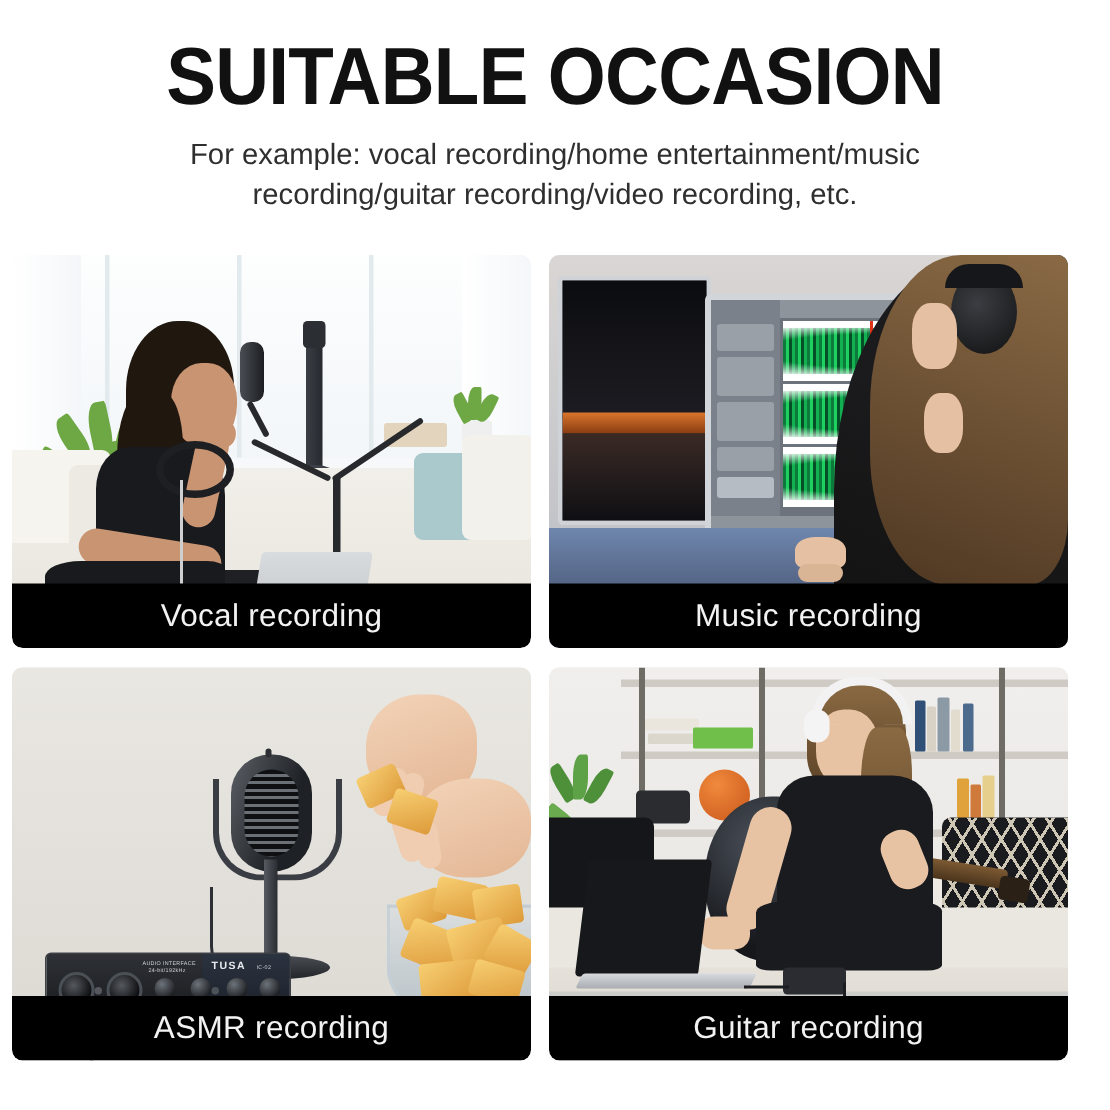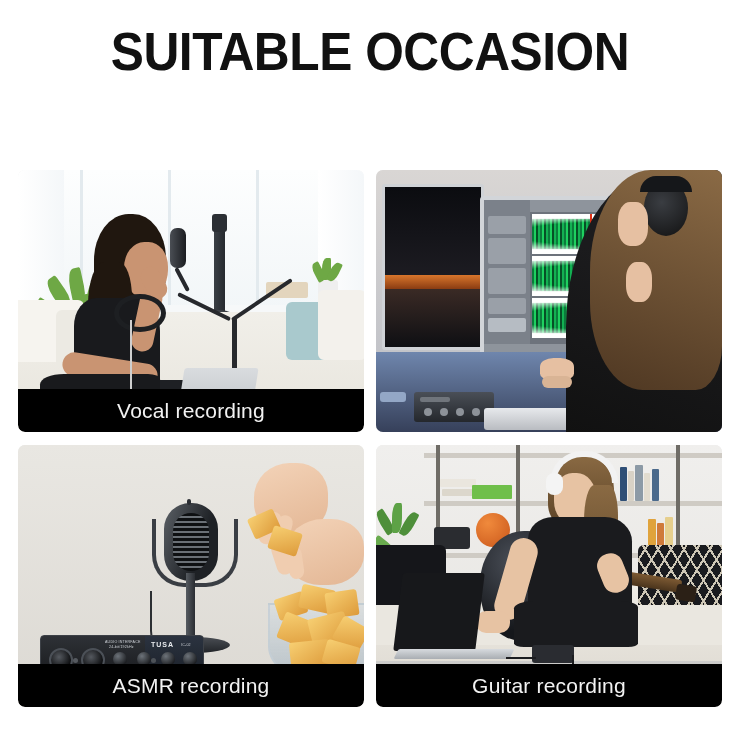--- a/index.html
+++ b/index.html
@@ -28,21 +28,21 @@
     width:600px;
     font-size:19.5px;
     line-height:27px;
     color:#2f2f2f;
     font-weight:normal;
   }
 
   
   .grid{
     position:absolute;
-    left:18px;top:170px;
+    left:8px;top:170px;
     width:692px;
     display:grid;
     grid-template-columns:346px 346px;
     grid-template-rows:262px 262px;
     column-gap:12px;row-gap:13px;
   }
   .card{
     position:relative;
     width:346px;height:262px;
     border-radius:7px;
@@ -210,20 +210,24 @@
 
   .sr{position:absolute;width:1px;height:1px;overflow:hidden;clip:rect(0,0,0,0);}
 </style>
 </head>
 <body>
 
 <div class="page">
 
   <div class="header">
     <h1 class="title">SUITABLE OCCASION</h1>
+    <div class="subtitle">
+      <div>For example: vocal recording/home entertainment/music</div>
+      <div>recording/guitar recording/video recording, etc.</div>
+    </div>
   </div>
 
   <div class="grid">
 
     <div class="card">
       <div class="photo">
         <div class="s1">
 
           <div class="window"></div>
           <div class="mullion" style="left:62px"></div>
@@ -342,20 +346,23 @@
 
           <div class="person"></div>
           <div class="hairL"></div>
           <div class="hphone" style="right:34px;top:10px;"></div>
           <div style="position:absolute;right:30px;top:6px;width:52px;height:16px;background:#15171a;border-radius:26px 26px 0 0;"></div>
           <div class="hand2" style="right:74px;top:32px;width:30px;height:44px;"></div>
           <div class="hand2" style="right:70px;top:92px;width:26px;height:40px;"></div>
           <div class="hand2" style="right:148px;bottom:52px;width:34px;height:22px;border-radius:40% 40% 30% 30%;"></div>
           <div style="position:absolute;right:150px;bottom:44px;width:30px;height:12px;background:#d9b495;border-radius:6px;"></div>
         </div>
+      </div>
+      <div class="caption">
+        <span>Music recording</span>
       </div>
       <div class="sr">Woman wearing Sony headphones at a desk with two monitors showing green audio waveforms in a recording software, using a USB audio interface and keyboard.</div>
     </div>
 
     <div class="card">
       <div class="photo">
         <div class="s4">
 
           <div class="mic-head" style="left:146px;top:58px;">
             <div class="grille"></div>

